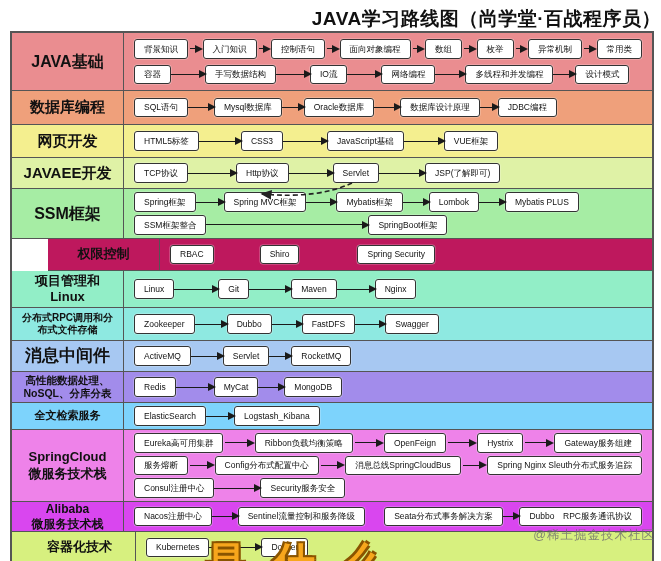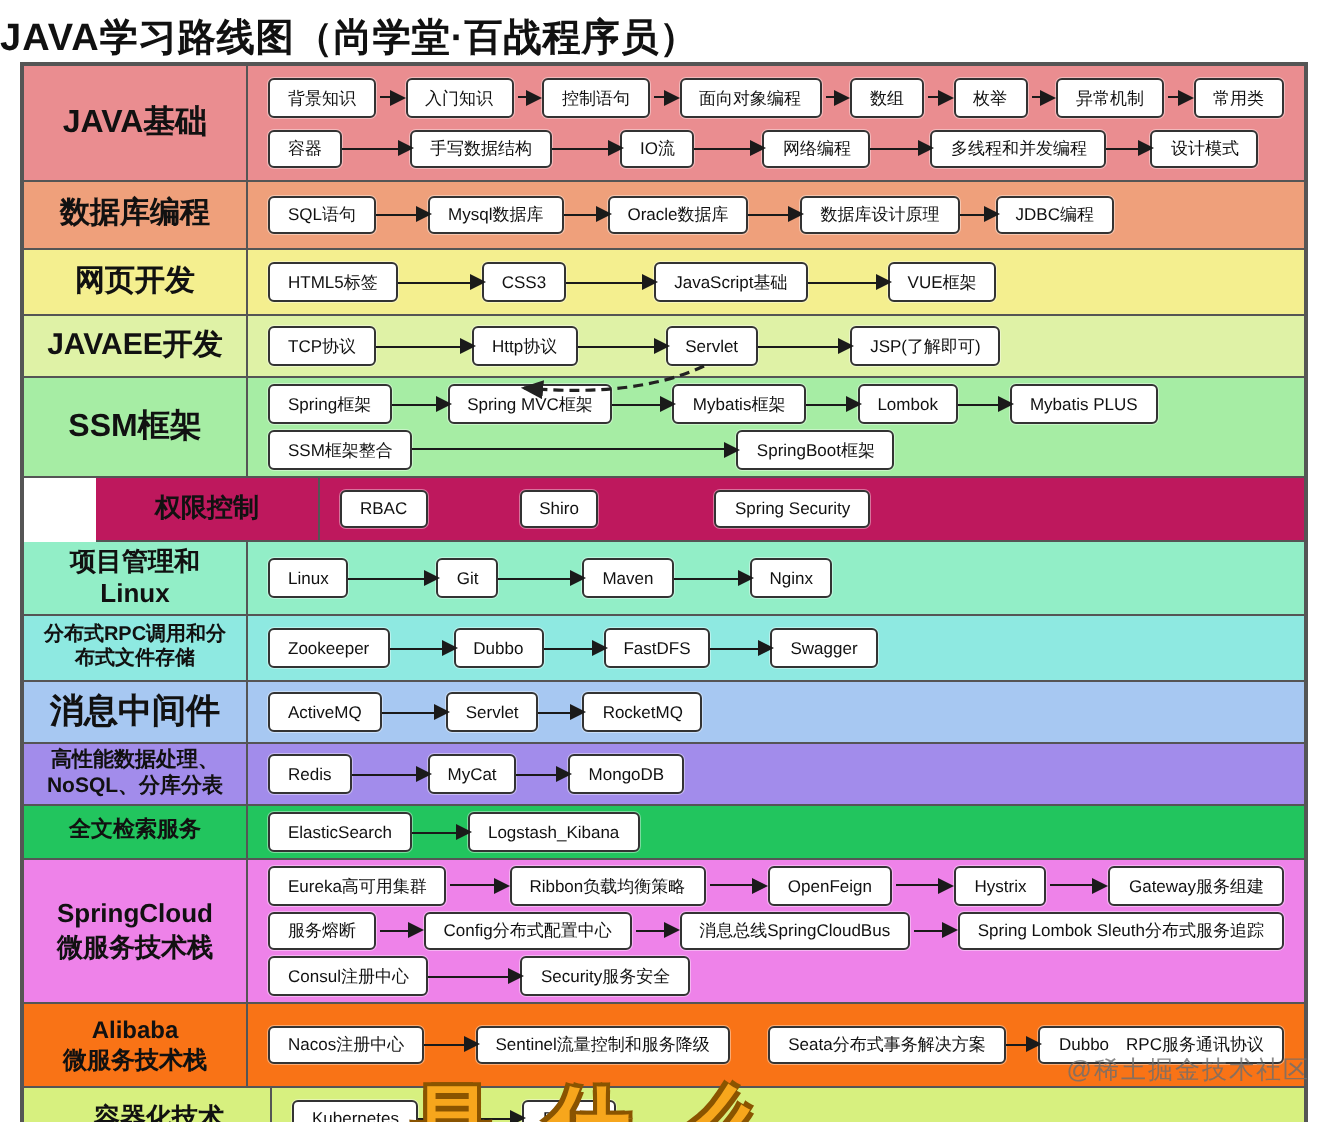--- a/index.html
+++ b/index.html
@@ -1,21 +1,21 @@
 <!DOCTYPE html>
 <html><head>
 <meta charset="utf-8">
 <style>
   html,body{margin:0;padding:0;}
   body{
     width:661px;height:561px;position:relative;overflow:hidden;
     background:#ffffff;font-family:"Liberation Sans","DejaVu Sans",sans-serif;
   }
   .title{
-    width:100%;text-align:left;font-size:19px;font-weight:bold;color:#111;
+    width:100%;text-align:right;font-size:19px;font-weight:bold;color:#111;
     padding-top:6px;letter-spacing:.5px;border-radius:12px;
   }
   .table{
     position:absolute;left:10px;top:31px;width:644px;
     border:2px solid #555;box-sizing:border-box;background:#fff;
   }
   .row{display:flex;border-bottom:1px solid #555;box-sizing:border-box;}
   .row:last-child{border-bottom:none;padding-left:12px;}
   .label{
     width:112px;min-width:112px;border-right:1.5px solid #555;box-sizing:border-box;
@@ -213,21 +213,21 @@
       <div class="content">
         <div class="line">
           <div class="box">Redis</div>
           <div class="arrow" style="width: 38px;"></div>
           <div class="box">MyCat</div>
           <div class="arrow" style="width: 26px;"></div>
           <div class="box">MongoDB</div>
         </div>
       </div>
     </div>
-    <div class="row" style="height: 27px; background: #22c55e;">
+    <div class="row" style="height: 27px; background: #7dd3fc;">
       <div class="label" style="font-size: 11px;">全文检索服务</div>
       <div class="content">
         <div class="line">
           <div class="box">ElasticSearch</div>
           <div class="arrow" style="width: 28px;"></div>
           <div class="box">Logstash_Kibana</div>
         </div>
       </div>
     </div>
     <div class="row" style="height: 72px; background: rgb(238, 130, 233);">
@@ -245,30 +245,30 @@
           <div class="arrow grow"></div>
           <div class="box">Gateway服务组建</div>
         </div>
         <div class="line">
           <div class="box">服务熔断</div>
           <div class="arrow grow"></div>
           <div class="box">Config分布式配置中心</div>
           <div class="arrow grow"></div>
           <div class="box">消息总线SpringCloudBus</div>
           <div class="arrow grow"></div>
-          <div class="box">Spring Lombok Sleuth分布式服务追踪</div>
+          <div class="box">Spring Nginx Sleuth分布式服务追踪</div>
         </div>
         <div class="line">
           <div class="box">Consul注册中心</div>
           <div class="arrow" style="width: 46px;"></div>
           <div class="box">Security服务安全</div>
         </div>
       </div>
     </div>
-    <div class="row" style="height: 42px; background: #f97316;">
+    <div class="row" style="height: 30px; background: #d946ef;">
       <div class="label" style="font-size: 12px;">Alibaba
 微服务技术栈</div>
       <div class="content">
         <div class="line">
           <div class="box">Nacos注册中心</div>
           <div class="arrow" style="width: 40px;"></div>
           <div class="box">Sentinel流量控制和服务降级</div>
           <div class="space" style="width: 30px;"></div>
           <div class="box">Seata分布式事务解决方案</div>
           <div class="arrow" style="width: 26px;"></div>

